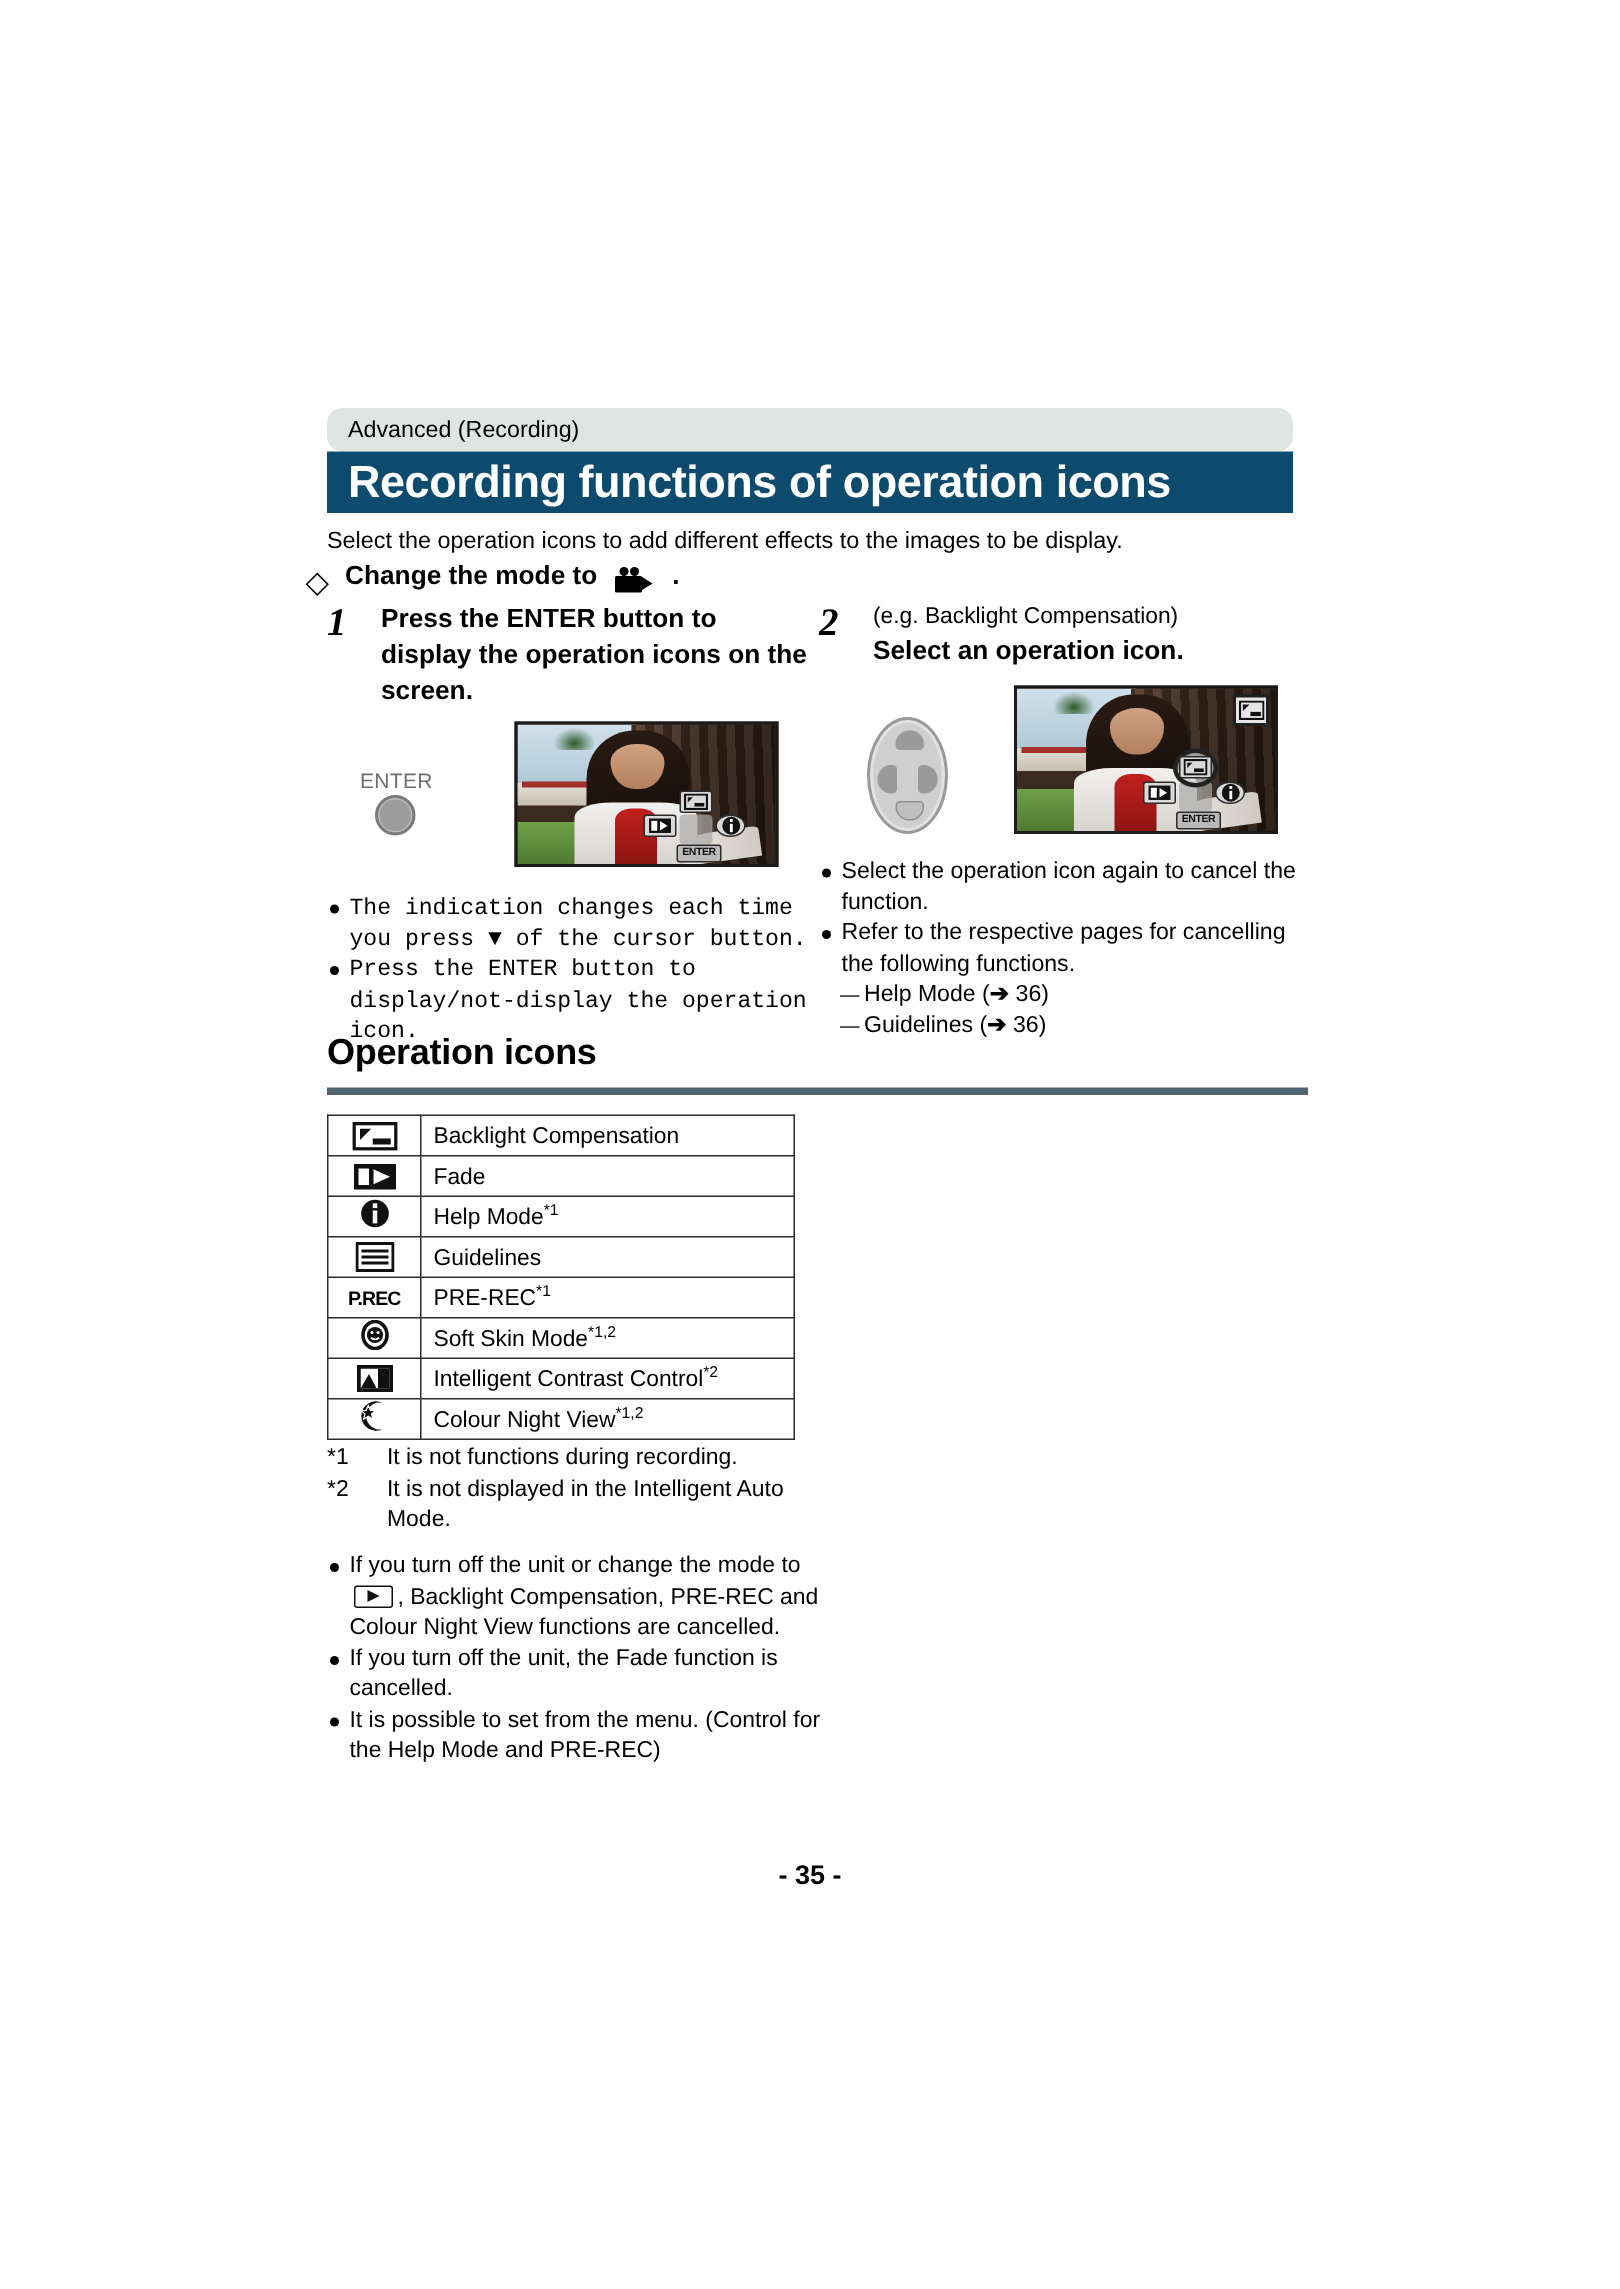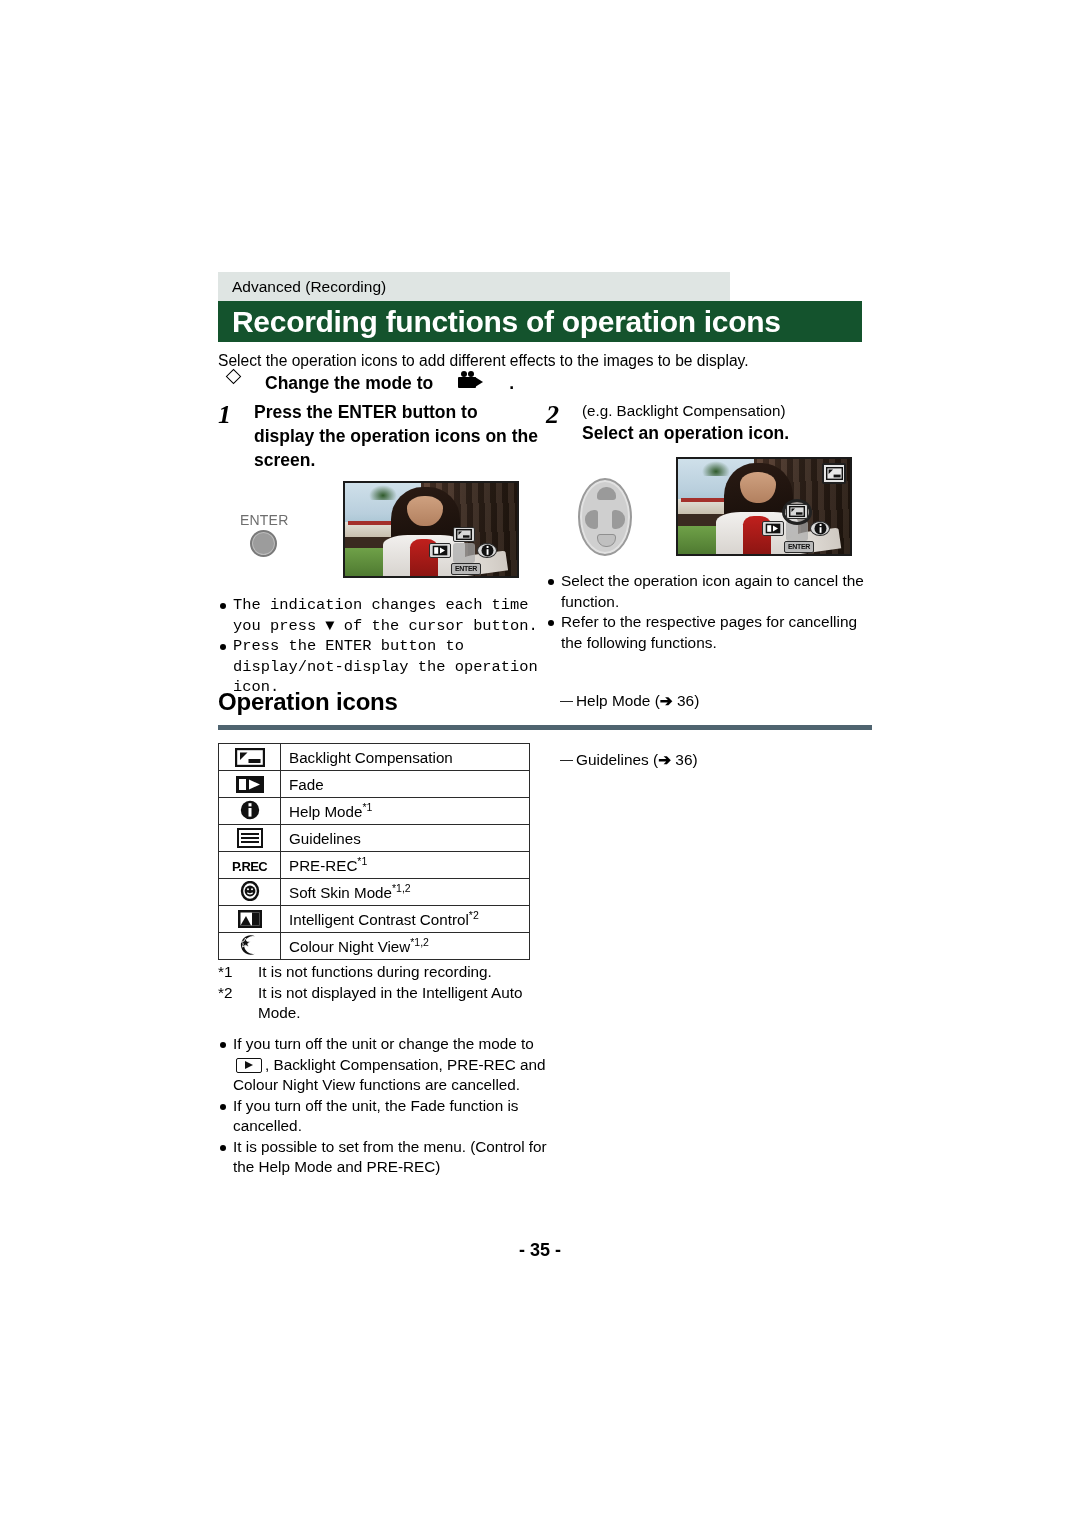--- a/index.html
+++ b/index.html
@@ -15,32 +15,33 @@
     position: relative;
     width: 1080px;
     height: 1526px;
     overflow: hidden;
   }
 
   
   .section-tag {
     position: absolute;
     left: 218px; top: 272px;
-    width: 512px; height: 29px;
+    width: 644px; height: 29px;
     background: #dfe5e3;
     font-size: 15.5px;
     line-height: 29px;
     padding-left: 14px;
     color: #000;
+    border-radius: 10px;
   }
   .title-bar {
     position: absolute;
     left: 218px; top: 301px;
     width: 644px; height: 41px;
-    background: #14532d;
+    background: #0c4a6e;
   }
   .title-bar .title-text {
     color: #ffffff;
     font-size: 30px;
     font-weight: bold;
     line-height: 41px;
     padding-left: 14px;
     letter-spacing: -0.3px;
     white-space: nowrap;
   }
@@ -48,27 +49,27 @@
   .intro {
     position: absolute;
     left: 218px; top: 351px;
     width: 660px;
     font-size: 15.6px;
     line-height: 20px;
   }
 
   .mode-line {
     position: absolute;
-    left: 228px; top: 371px;
+    left: 206px; top: 371px;
     font-size: 17.5px;
     font-weight: bold;
     line-height: 24px;
     display: flex;
-    align-items: flex-start;
-    gap: 22px;
+    align-items: flex-end;
+    gap: 9px;
   }
   .diamond {
     display: inline-block;
     width: 11px; height: 11px;
     border: 1.6px solid #000;
     transform: rotate(45deg);
     margin-right: 4px;
   }
   .mode-line .after-dot { font-weight: bold; }
 
@@ -307,21 +308,20 @@
     content: "";
     position: absolute;
     left: 2px; top: 8px;
     width: 6px; height: 6px;
     border-radius: 50%;
     background: #000;
   }
   .sub-dash {
     position: relative;
     padding-left: 30px;
-    margin-top: 38px;
   }
   .sub-dash::before {
     content: "\2014";
     position: absolute;
     left: 14px; top: 0;
     font-size: 13px;
   }
   .arrow-ref { font-weight: bold; }
 
   #bullets1 { left: 218px; top: 595px; width: 320px; font-family: Liberation Mono, monospace; }

